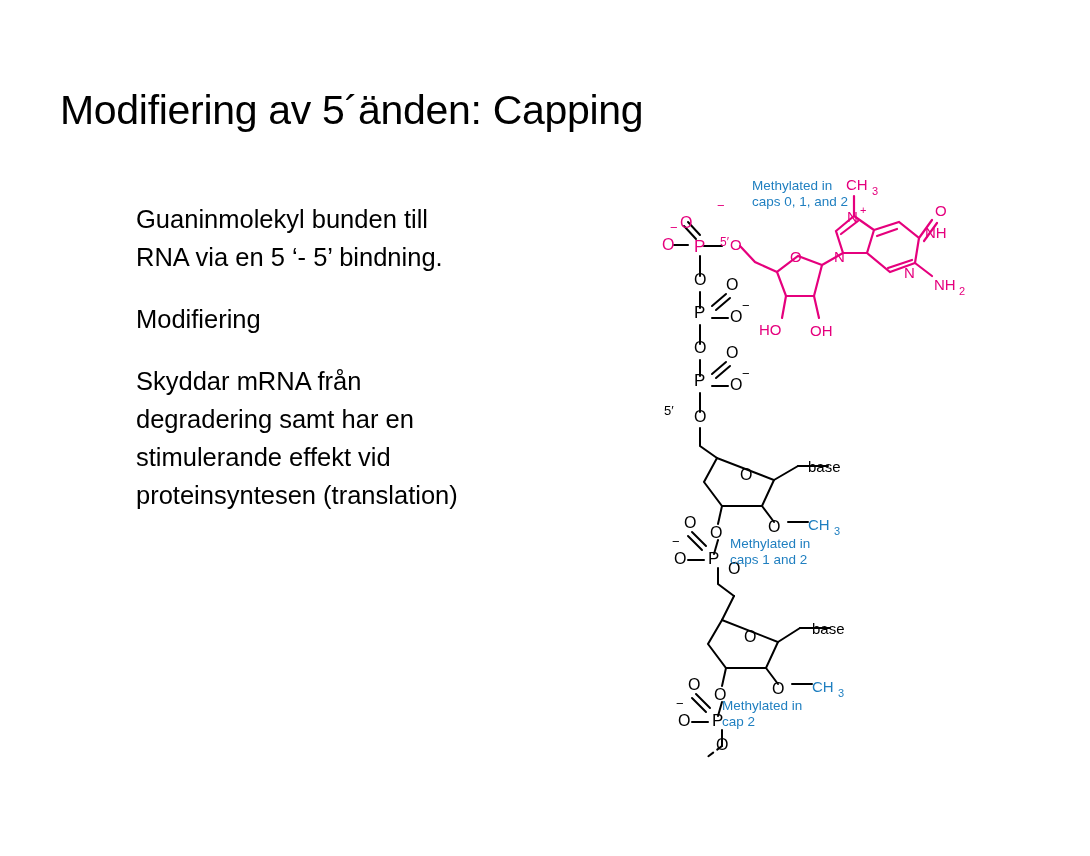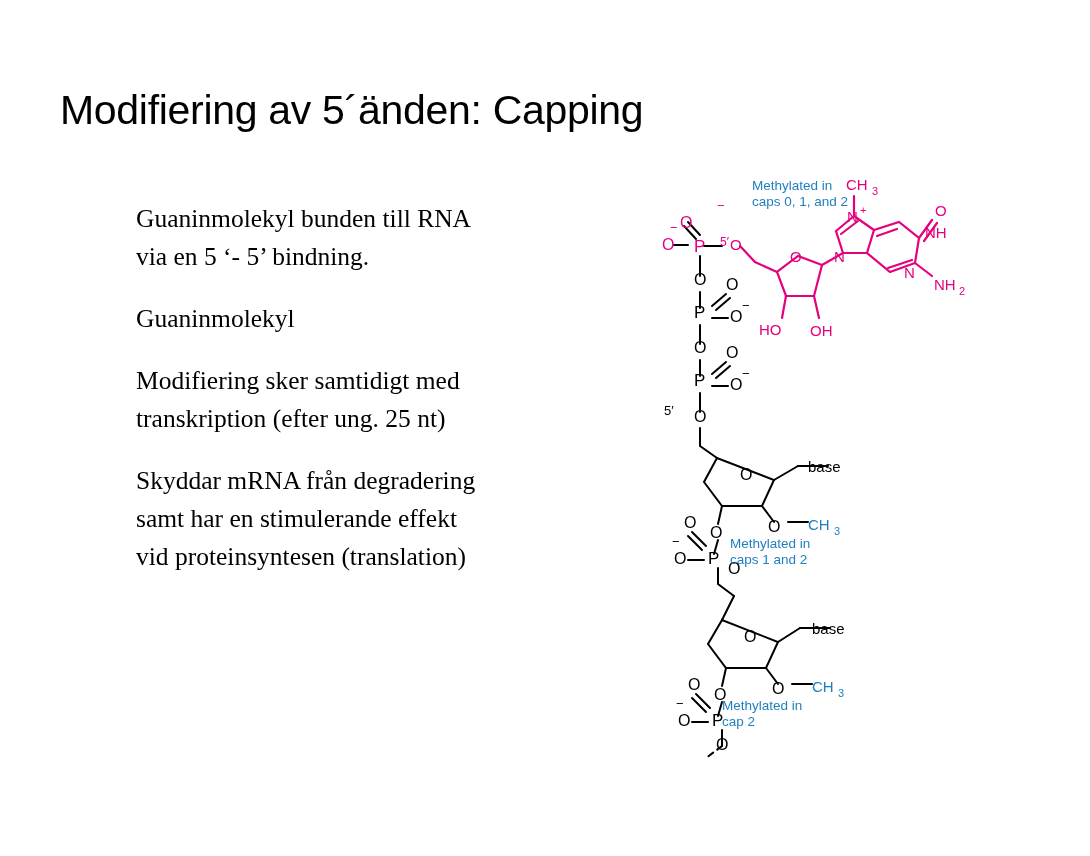--- a/index.html
+++ b/index.html
@@ -38,21 +38,21 @@
     font-weight: normal;
     color: #000000;
     letter-spacing: -0.3px;
     white-space: nowrap;
   }
   #body-text {
     position: absolute;
     left: 124px;
     top: 200px;
     width: 340px;
-    font-family: Liberation Serif, serif;
+    font-family: Liberation Sans, sans-serif;
     font-size: 25.5px;
     line-height: 38px;
     color: #000000;
   }
   #body-text p {
     margin: 0 0 24px 0;
   }
   #body-text p:last-child { margin-bottom: 8px; }
 
   #figure {
@@ -72,22 +72,21 @@
 </style>
 </head>
 <body>
 
 <div class="slide">
 
   <h1 id="title">Modifiering av 5´änden: Capping</h1>
 
   <div id="body-text">
     <p>Guaninmolekyl bunden till RNA via en 5 ‘- 5’ bindning.</p>
-    <p>Guaninmolekyl</p>
-    <p>Modifiering sker samtidigt med transkription (efter ung. 25 nt)</p>
+    <p>Modifiering</p>
     <p>Skyddar mRNA från degradering samt har en stimulerande effekt vid proteinsyntesen (translation)</p>
   </div>
 
   <div id="figure">
     <svg width="460" height="640" viewBox="0 0 460 640" xmlns="http://www.w3.org/2000/svg">
 
       <g stroke="#e5007d" stroke-width="2.2" fill="none" stroke-linecap="round">
 
         <path d="M232,66 L214,81 L221,103 L245,103 L252,80 Z"></path>
         <path d="M236,71 L219,84"></path>

